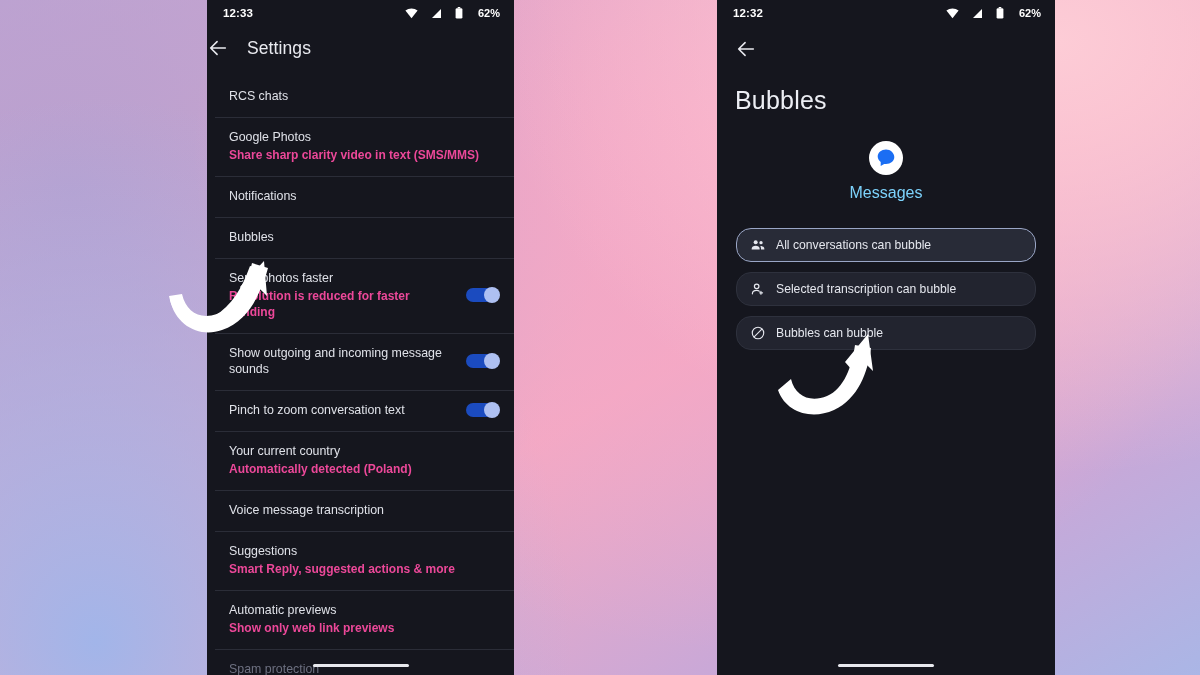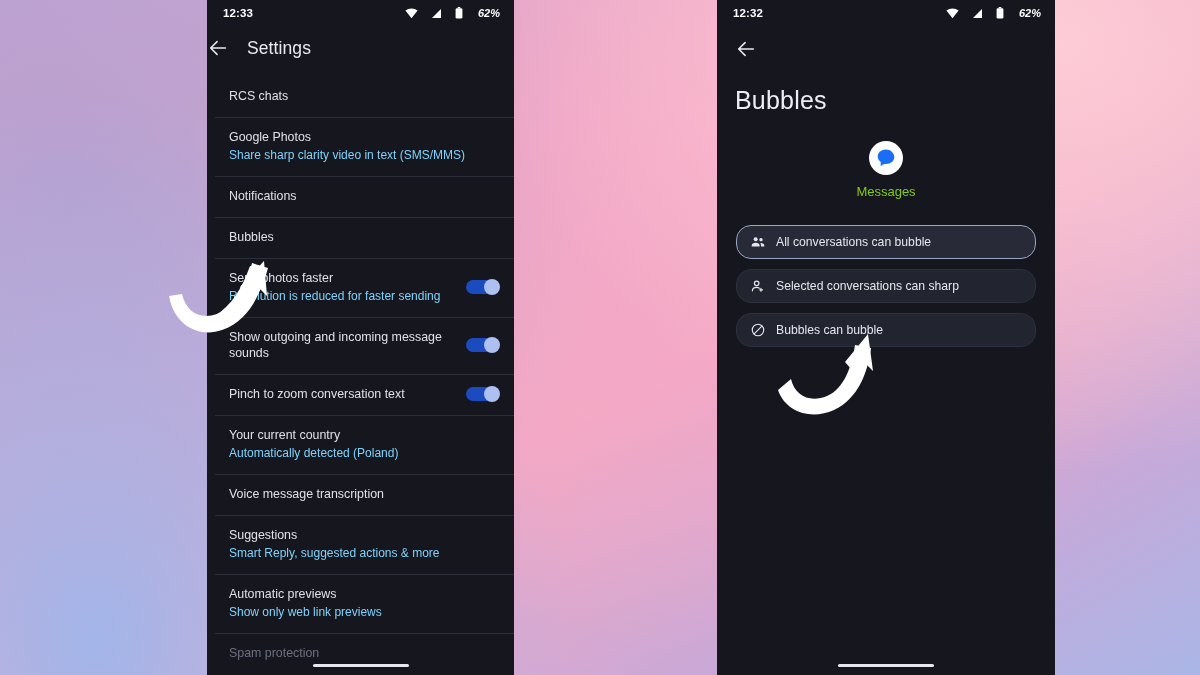--- a/index.html
+++ b/index.html
@@ -50,21 +50,20 @@
   .sb-time {
     color: #ffffff;
     font-size: 11.5px;
     font-weight: bold;
     letter-spacing: .1px;
   }
   .sb-right {
     display: flex;
     align-items: center;
     gap: 13px;
-    font-style: italic;
   }
   .sb-pct {
     color: #ffffff;
     font-size: 11px;
     font-weight: bold;
     margin-left: 2px;
   }
   .ic-wifi, .ic-signal, .ic-batt { display: block; }
 
   
@@ -105,24 +104,25 @@
     height: 1px;
     background: #2b2d38;
   }
   .row-texts { min-width: 0; }
   .row-title {
     color: #dfe1e8;
     font-size: 12.4px;
     line-height: 16px;
   }
   .row-sub {
-    color: #7dd3fc;
+    color: #ec4899;
     font-size: 12px;
     line-height: 16px;
     margin-top: 2px;
+    font-weight: bold;
   }
   .row.dim .row-title { color: #6d7080; }
 
   
   .switch {
     position: relative;
     width: 34px;
     height: 16px;
     flex: 0 0 auto;
     cursor: pointer;
@@ -176,22 +176,22 @@
   }
   .app-icon {
     width: 34px; height: 34px;
     border-radius: 50%;
     background: #ffffff;
     display: flex;
     align-items: center;
     justify-content: center;
   }
   .app-name {
-    color: #84cc16;
-    font-size: 13px;
+    color: #7dd3fc;
+    font-size: 16px;
   }
 
   .options {
     margin-top: 26px;
     padding: 0 19px;
     display: flex;
     flex-direction: column;
     gap: 10px;
   }
   .opt {
@@ -399,21 +399,21 @@
         </svg>
         <span class="opt-label">All conversations can bubble</span>
       </div>
 
       <div class="opt">
         <svg class="opt-icon" width="16" height="16" viewBox="0 0 24 24" fill="none" stroke="#e5e7ee" stroke-width="1.8">
           <circle cx="10" cy="8" r="3.4"></circle>
           <path d="M3.6 19.2c0-3.1 2.9-5 6.4-5 1.5 0 2.9.3 4 1" stroke-linecap="round"></path>
           <path d="M16.4 15.6v4.2M18.8 17.7h-4.2" stroke-linecap="round"></path>
         </svg>
-        <span class="opt-label">Selected conversations can sharp</span>
+        <span class="opt-label">Selected transcription can bubble</span>
       </div>
 
       <div class="opt">
         <svg class="opt-icon" width="16" height="16" viewBox="0 0 24 24" fill="none" stroke="#e5e7ee" stroke-width="1.7">
           <circle cx="12" cy="12" r="8.6"></circle>
           <path d="M6.2 17.8 17.8 6.2" stroke-linecap="round"></path>
         </svg>
         <span class="opt-label">Bubbles can bubble</span>
       </div>
 

